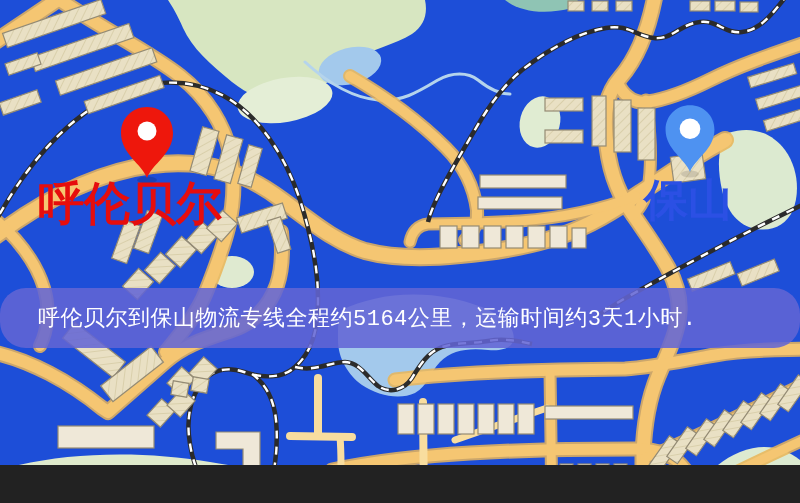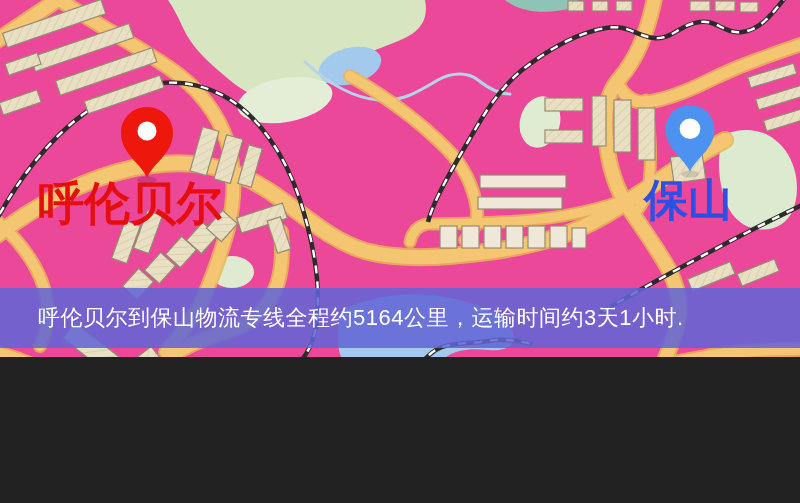--- a/index.html
+++ b/index.html
@@ -1,26 +1,26 @@
 <!DOCTYPE html>
 <html><head>
 <meta charset="utf-8">
 <style>
   html,body{margin:0;padding:0;background:#222;}
   .screen{
-    position:relative;width:800px;height:357px;overflow:hidden;
-    font-family:Liberation Sans, sans-serif;
-    background:#ec4899;
+    position:relative;width:800px;height:465px;overflow:hidden;
+    font-family:Liberation Mono, monospace;
+    background:#1d4ed8;
   }
   .screen svg{position:absolute;left:0;top:0;}
   .route-banner{
     position:absolute;left:0;top:288px;width:800px;height:60px;
     background:rgba(99,101,212,0.87);
     display:flex;align-items:center;
-    box-sizing:border-box;padding-left:38px;
+    box-sizing:border-box;padding-left:38px;border-radius:26px;
   }
   .route-banner .txt{
     color:#ffffff;font-size:22px;letter-spacing:0.5px;white-space:nowrap;
   }
   .map-label{font-weight:bold;}
 </style>
 </head>
 <body>
 
 <div class="screen">

